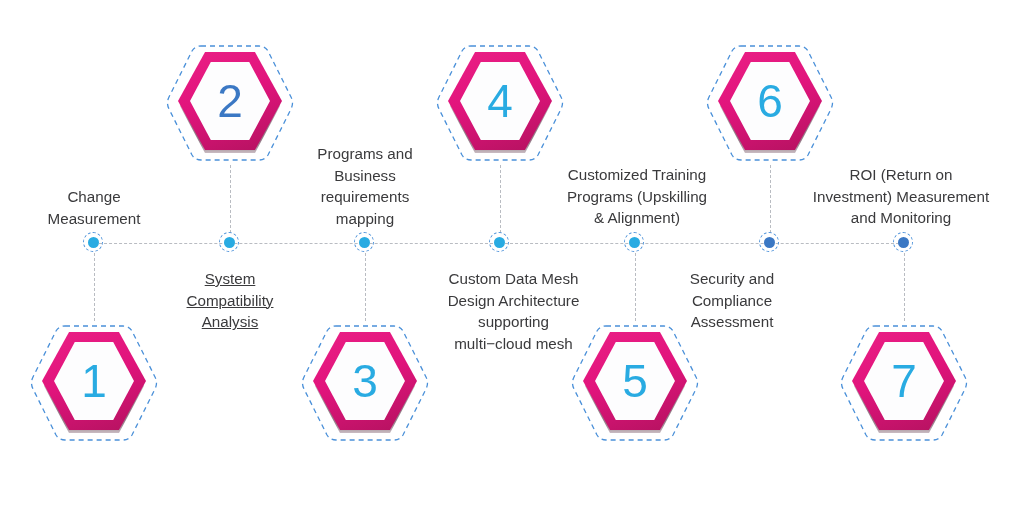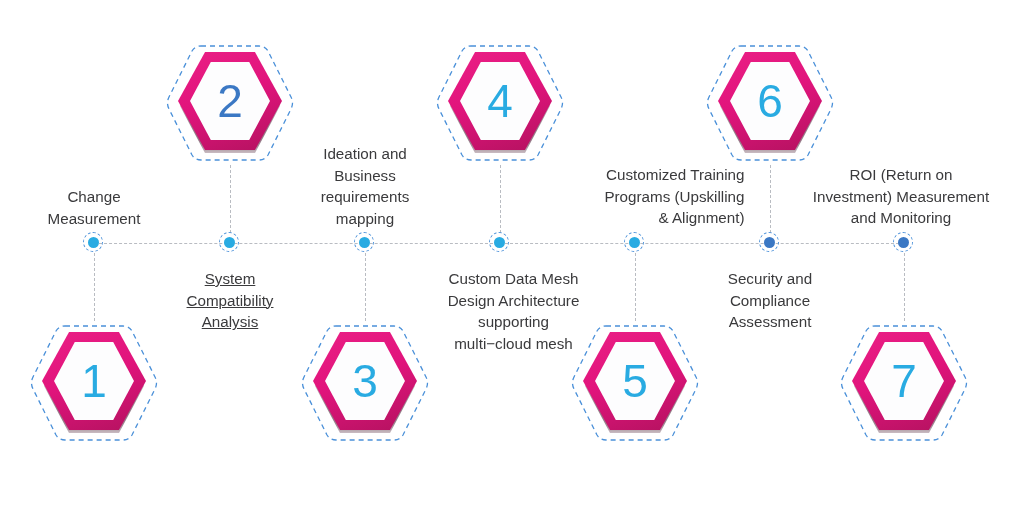--- a/index.html
+++ b/index.html
@@ -186,21 +186,21 @@
         </div>
         <div class="hex-shadow"></div>
         <div class="hex-outer"></div>
         <div class="hex-inner"></div>
         <div class="hex-num" style="color: rgb(41, 171, 226);">3</div>
       </div>
       <div class="dot-wrap" style="left: 365px; top: 243px;">
         <div class="dot-ring" style="border-color: rgb(74, 144, 217);"></div>
         <div class="dot-core" style="background: rgb(41, 171, 226);"></div>
       </div>
-      <div class="label below" style="width: 190px; left: 270px; color: rgb(58, 58, 60); top: 143px;">Ideation and
+      <div class="label below" style="width: 190px; left: 270px; color: rgb(58, 58, 60); top: 143px;">Programs and
 Business
 requirements
 mapping</div>
       <div class="stem" style="left: 500px; border-left-color: rgb(185, 188, 194); top: 165px; height: 68px;"></div>
       <div class="hex-wrap" style="left: 500px; top: 103px;">
         <div class="hex-dash">
           <svg width="132" height="124" viewBox="0 0 132 124">
             <path d="M 37 5 L 95 5 Q 101 5 104 10 L 127 56 Q 130 62 127 68 L 104 114 Q 101 119 95 119 L 37 119 Q 31 119 28 114 L 5 68 Q 2 62 5 56 L 28 10 Q 31 5 37 5 Z" fill="none" stroke="#4a90d9" stroke-width="1.3" stroke-dasharray="5 4"></path>
           </svg>
         </div>
@@ -226,40 +226,40 @@
         </div>
         <div class="hex-shadow"></div>
         <div class="hex-outer"></div>
         <div class="hex-inner"></div>
         <div class="hex-num" style="color: rgb(41, 171, 226);">5</div>
       </div>
       <div class="dot-wrap" style="left: 635px; top: 243px;">
         <div class="dot-ring" style="border-color: rgb(74, 144, 217);"></div>
         <div class="dot-core" style="background: rgb(41, 171, 226);"></div>
       </div>
-      <div class="label below" style="width: 215px; left: 529.5px; color: rgb(58, 58, 60); top: 164px; text-align: right;">Customized Training
+      <div class="label below" style="width: 215px; left: 529.5px; color: rgb(58, 58, 60); top: 164px;">Customized Training
 Programs (Upskilling
 &amp; Alignment)</div>
       <div class="stem" style="left: 770px; border-left-color: rgb(185, 188, 194); top: 165px; height: 68px;"></div>
       <div class="hex-wrap" style="left: 770px; top: 103px;">
         <div class="hex-dash">
           <svg width="132" height="124" viewBox="0 0 132 124">
             <path d="M 37 5 L 95 5 Q 101 5 104 10 L 127 56 Q 130 62 127 68 L 104 114 Q 101 119 95 119 L 37 119 Q 31 119 28 114 L 5 68 Q 2 62 5 56 L 28 10 Q 31 5 37 5 Z" fill="none" stroke="#4a90d9" stroke-width="1.3" stroke-dasharray="5 4"></path>
           </svg>
         </div>
         <div class="hex-shadow"></div>
         <div class="hex-outer"></div>
         <div class="hex-inner"></div>
         <div class="hex-num" style="color: rgb(41, 171, 226);">6</div>
       </div>
       <div class="dot-wrap" style="left: 770px; top: 243px;">
         <div class="dot-ring" style="border-color: rgb(74, 144, 217);"></div>
         <div class="dot-core" style="background: rgb(59, 120, 196);"></div>
       </div>
-      <div class="label above" style="width: 190px; left: 675px; color: rgb(58, 58, 60); top: 268px;">Security and
+      <div class="label above" style="width: 190px; left: 637px; color: rgb(58, 58, 60); top: 268px;">Security and
 Compliance
 Assessment</div>
       <div class="stem" style="left: 904px; border-left-color: rgb(185, 188, 194); top: 253px; height: 68px;"></div>
       <div class="hex-wrap" style="left: 904px; top: 383px;">
         <div class="hex-dash">
           <svg width="132" height="124" viewBox="0 0 132 124">
             <path d="M 37 5 L 95 5 Q 101 5 104 10 L 127 56 Q 130 62 127 68 L 104 114 Q 101 119 95 119 L 37 119 Q 31 119 28 114 L 5 68 Q 2 62 5 56 L 28 10 Q 31 5 37 5 Z" fill="none" stroke="#4a90d9" stroke-width="1.3" stroke-dasharray="5 4"></path>
           </svg>
         </div>
         <div class="hex-shadow"></div>

